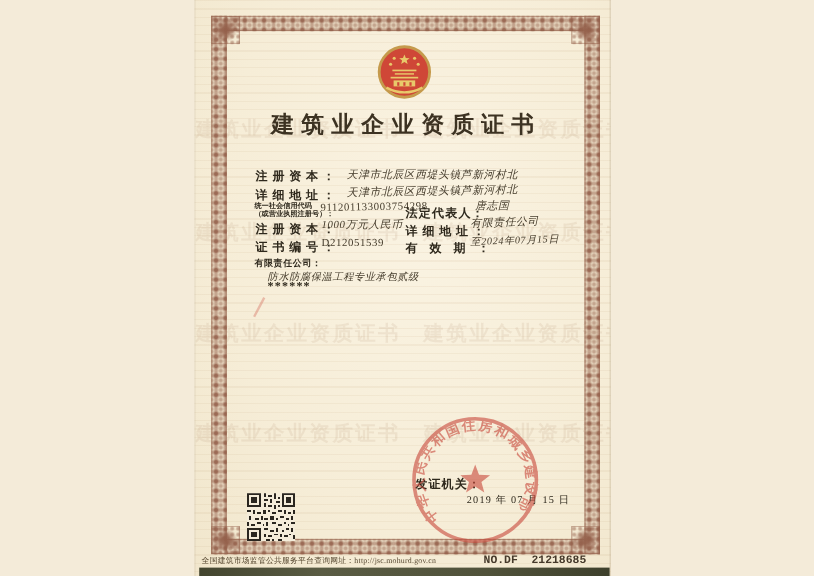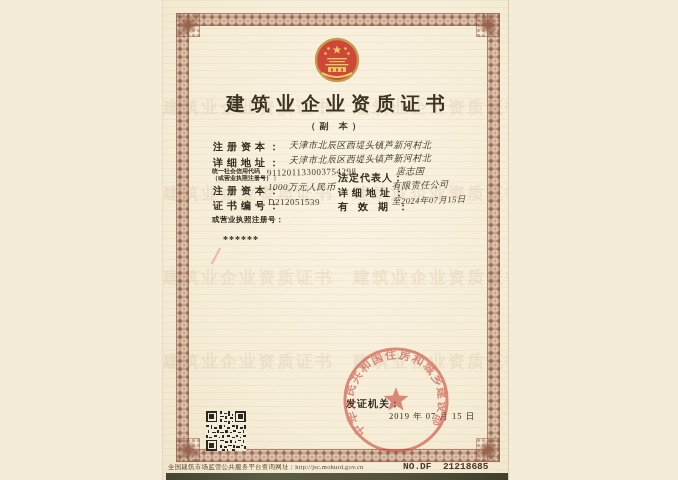--- a/index.html
+++ b/index.html
@@ -102,21 +102,20 @@
           <rect x="14" y="30" width="18" height="5"></rect>
         </g>
         <rect x="17" y="31.5" width="1.8" height="3" fill="#cf4737"></rect>
         <rect x="22.1" y="31.5" width="1.8" height="3" fill="#cf4737"></rect>
         <rect x="27.2" y="31.5" width="1.8" height="3" fill="#cf4737"></rect>
         <path d="M8 36 Q23 44 38 36" fill="none" stroke="#e8c96a" stroke-width="2"></path>
       </svg>
     </div>
 
     <div class="abs title">建筑业企业资质证书</div>
-    <div class="abs subtitle">（副 本）</div>
 
     <div class="abs lbl" style="left:50px;top:140px">注册资本：</div>
     <div class="abs val" style="left:126px;top:139px">天津市北辰区西堤头镇芦新河村北</div>
 
     <div class="abs lbl" style="left:50px;top:156px">详细地址：</div>
     <div class="abs val tilt1" style="left:126px;top:153px">天津市北辰区西堤头镇芦新河村北</div>
 
     <div class="abs lbl-sm" style="left:49px;top:167px">统一社会信用代码</div>
     <div class="abs lbl-sm" style="left:49px;top:174px">（或营业执照注册号）：</div>
     <div class="abs val tilt1" style="left:104px;top:167px;font-style:normal">911201133003754298</div>
@@ -126,21 +125,22 @@
     <div class="abs lbl" style="left:50px;top:184px">注册资本：</div>
     <div class="abs val" style="left:105px;top:181px">1000万元人民币</div>
     <div class="abs lbl" style="left:175px;top:186px">详细地址：</div>
     <div class="abs val tilt2" style="left:229px;top:179px">有限责任公司</div>
 
     <div class="abs lbl" style="left:50px;top:199px">证书编号：</div>
     <div class="abs val" style="left:105px;top:197px;font-style:normal">D212051539</div>
     <div class="abs lbl-wide" style="left:175px;top:200px">有效期：</div>
     <div class="abs val tilt2" style="left:229px;top:195px;font-size:8.5px">至2024年07月15日</div>
 
-    <div class="abs" style="left:49px;top:215px;font-size:7.5px;font-weight:bold;color:#2e281c;letter-spacing:.5px">或营业执照注册号：</div>
+    <div class="abs" style="left:49px;top:215px;font-size:7.5px;font-weight:bold;color:#2e281c;letter-spacing:.5px">有限责任公司：</div>
+    <div class="abs val" style="left:60px;top:225px;font-size:8.5px">防水防腐保温工程专业承包贰级</div>
     <div class="abs" style="left:60px;top:234px;font-size:10px;font-weight:bold;letter-spacing:1px;color:#2e281c">******</div>
 
     <div class="scratch"></div>
 
     <div class="abs issuer-lbl" style="left:183px;top:397px">发证机关：</div>
     <div class="abs date" style="left:226px;top:411px">2019 年 07 月 15 日</div>
 
     <div class="abs" style="left:176px;top:343px;width:114px;height:114px;opacity:.6">
       <svg width="114" height="114" viewBox="0 0 114 114">
         <defs>

